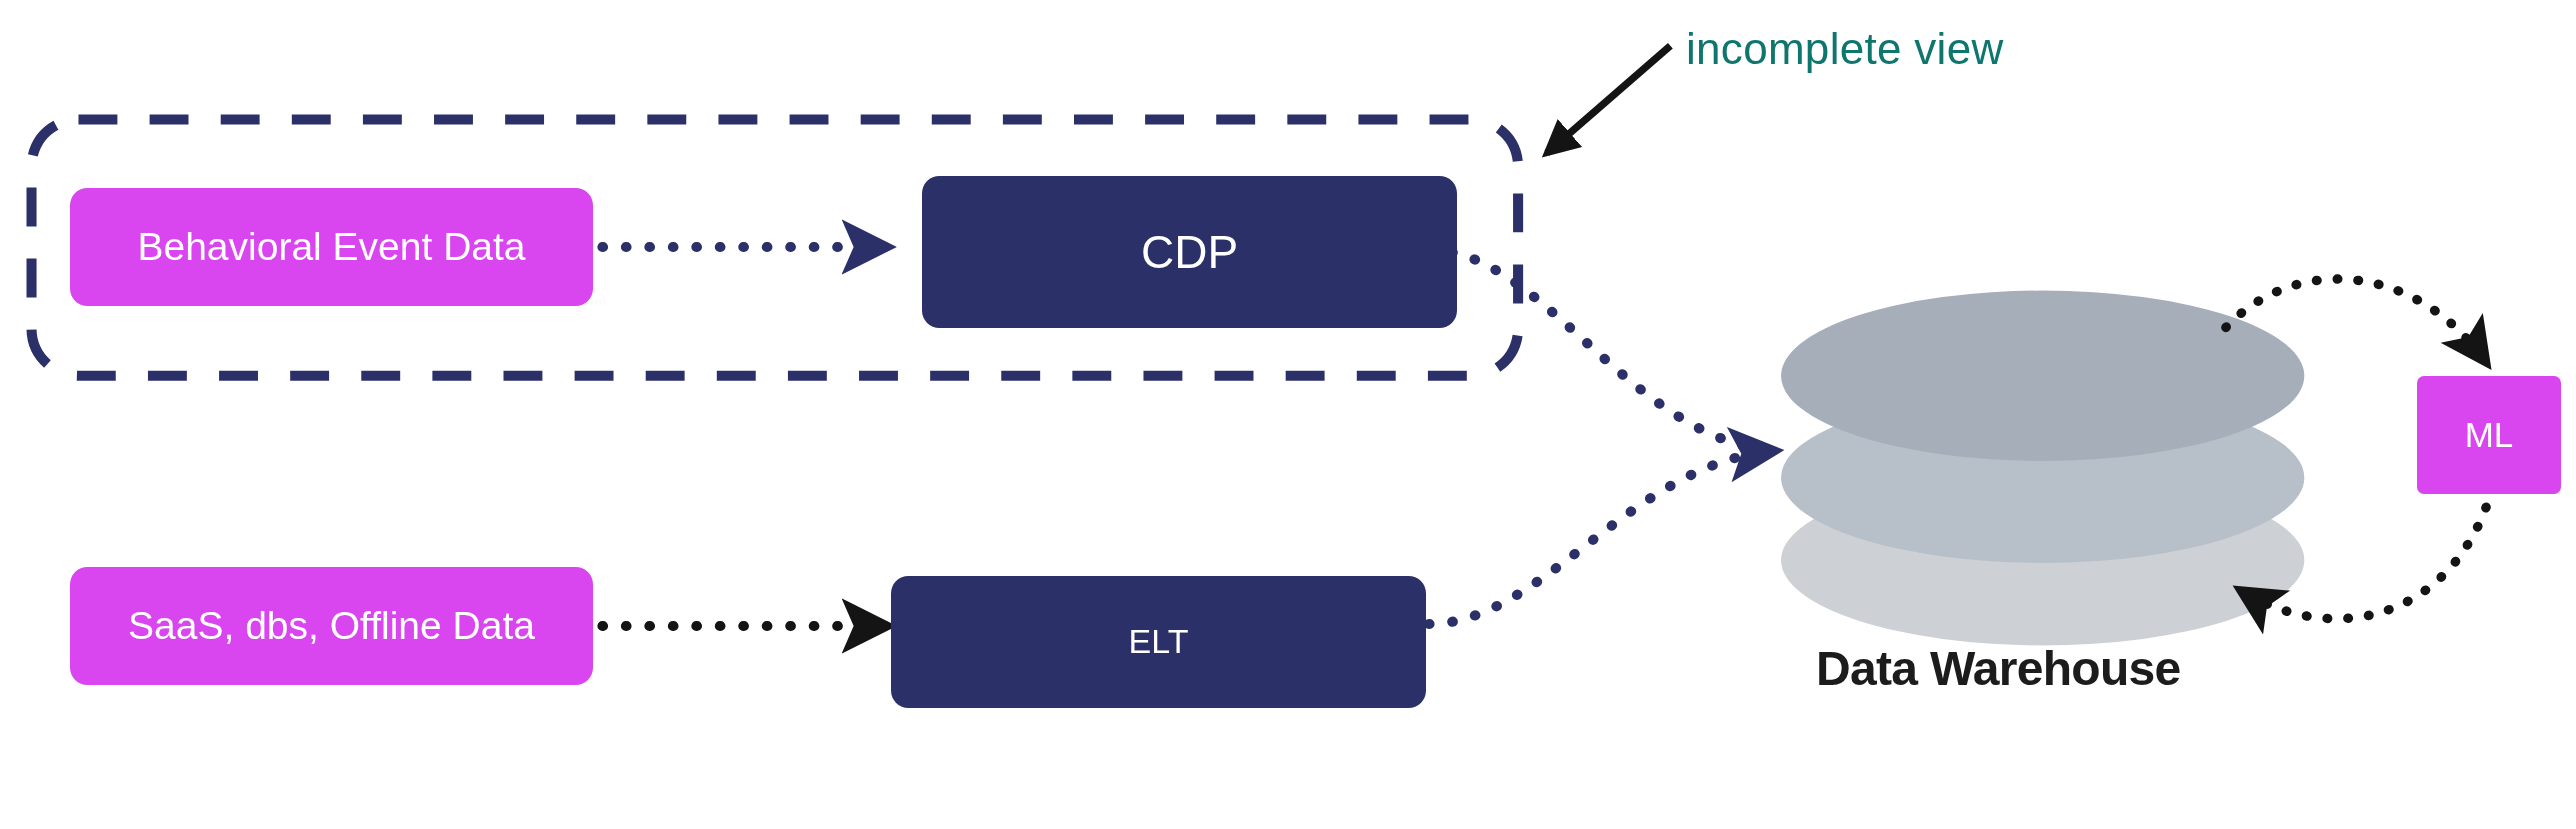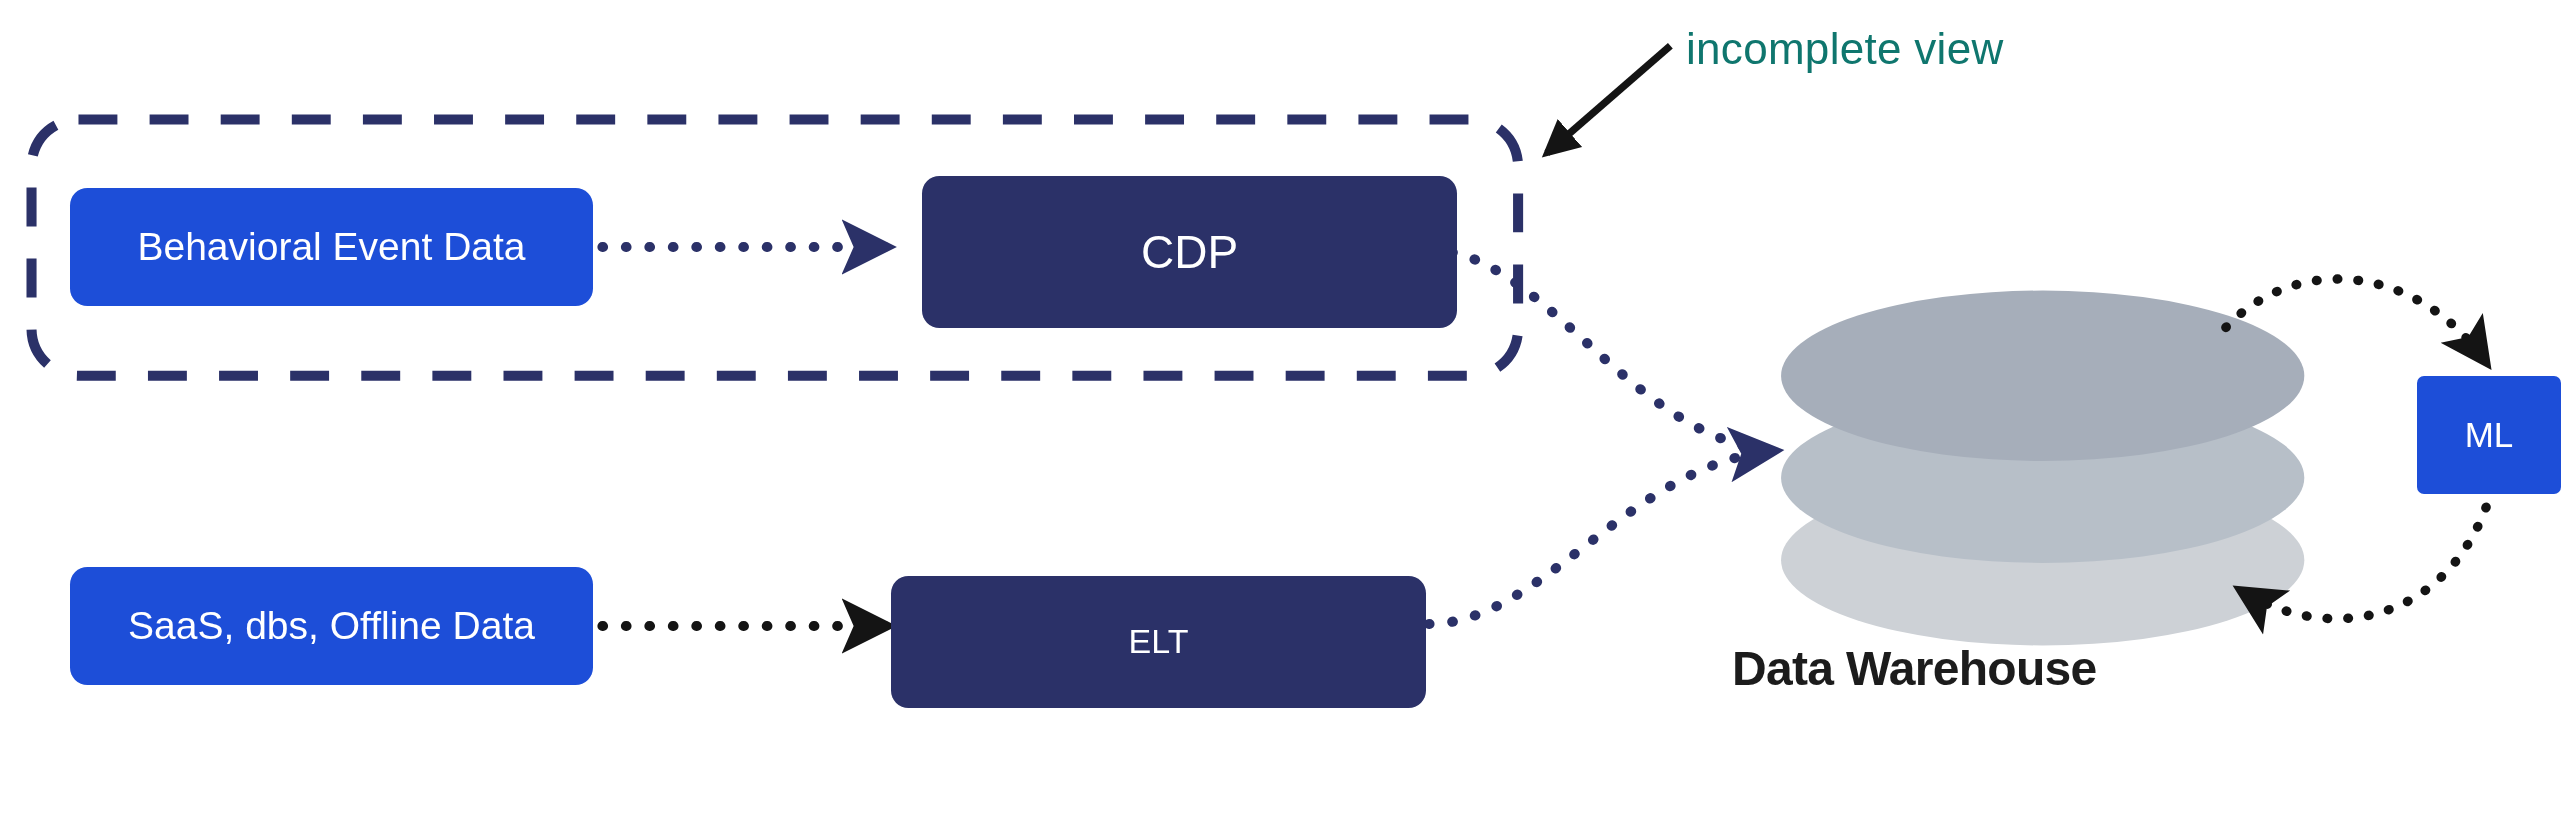--- a/index.html
+++ b/index.html
@@ -31,21 +31,21 @@
     display: flex;
     align-items: center;
     justify-content: center;
     box-sizing: border-box;
     color: #ffffff;
     text-align: center;
     line-height: 1.05;
     user-select: none;
   }
   .node-gray {
-    background: #1d4ed8;
+    background: #d946ef;
     border-radius: 17.4px;
   }
   .node-navy {
     background: #2b3168;
     border-radius: 17.4px;
   }
   .label-dark {
     position: absolute;
     color: #1a1a1a;
     user-select: none;
@@ -73,21 +73,21 @@
     border-radius: 7px;
     align-items: center;
   }
   #label-incomplete-view {
     left: 1686px; top: 23.5px;
     font-size: 44px;
     color: #0f766e;
     letter-spacing: 0.3px;
   }
   #label-data-warehouse {
-    left: 1732px; top: 641px;
+    left: 1816px; top: 641px;
     font-size: 48px;
     font-weight: bold;
     color: #1c1c1c;
     letter-spacing: -0.7px;
   }
 </style>
 </head>
 <body>
 
 <div id="canvas">

